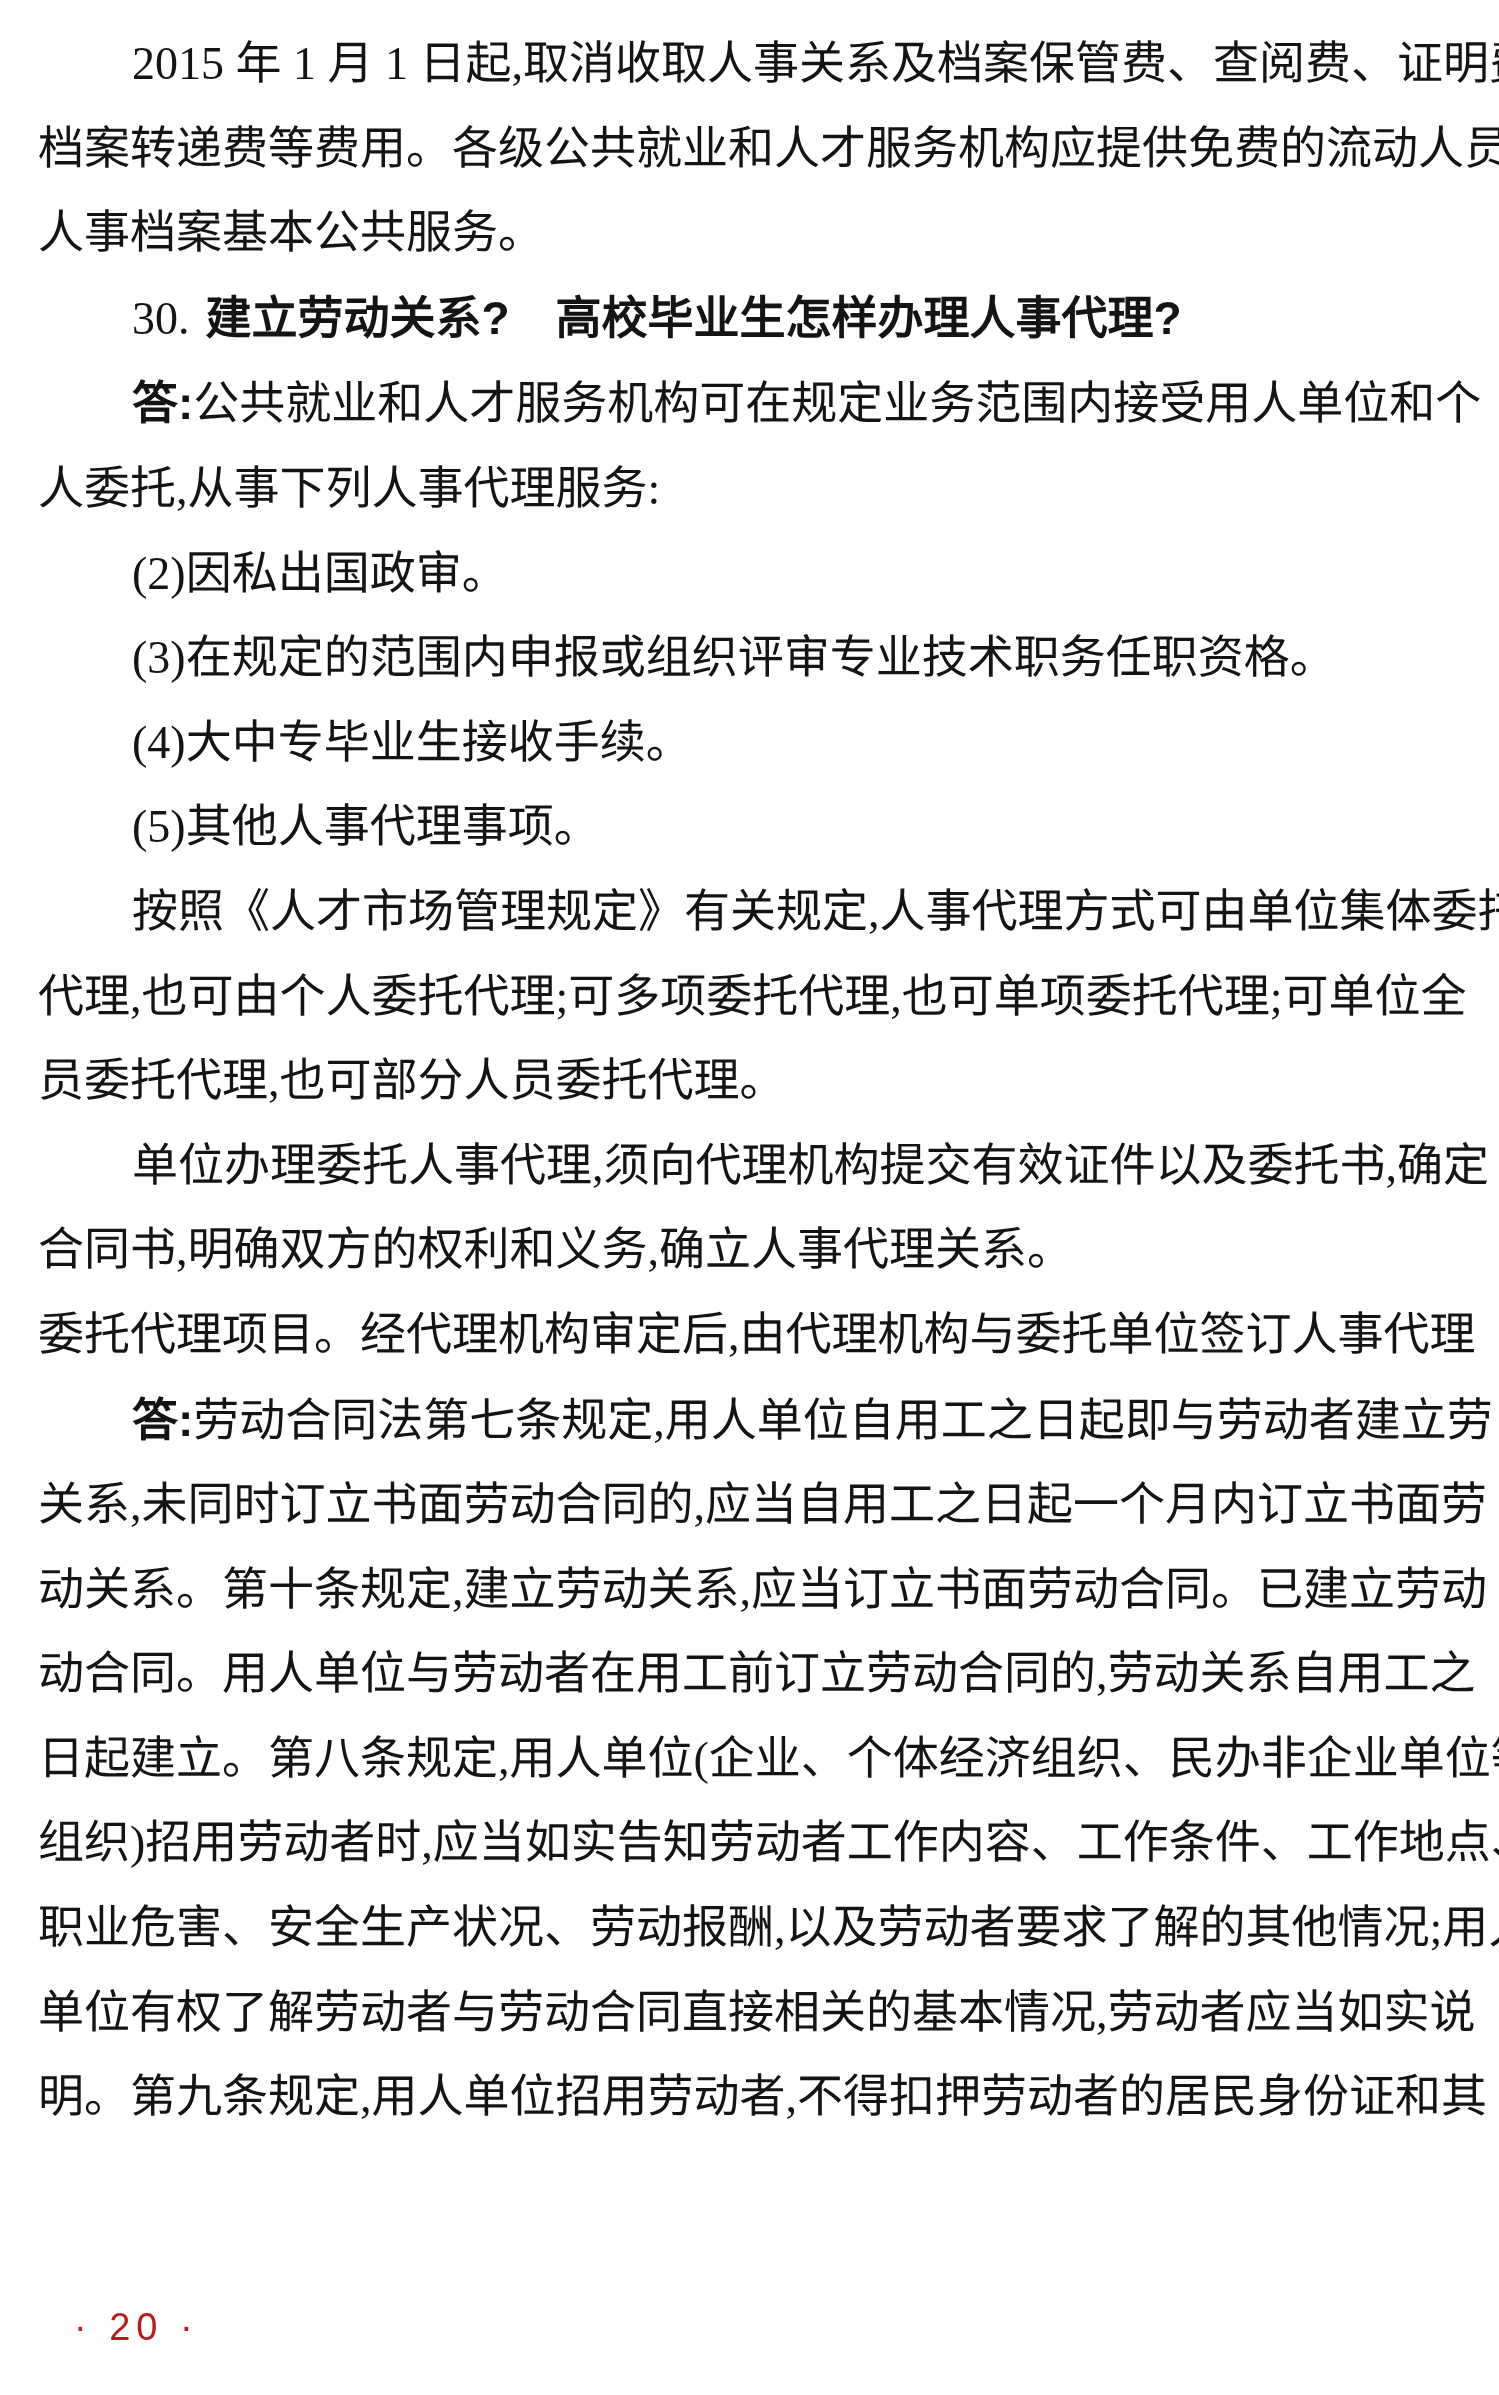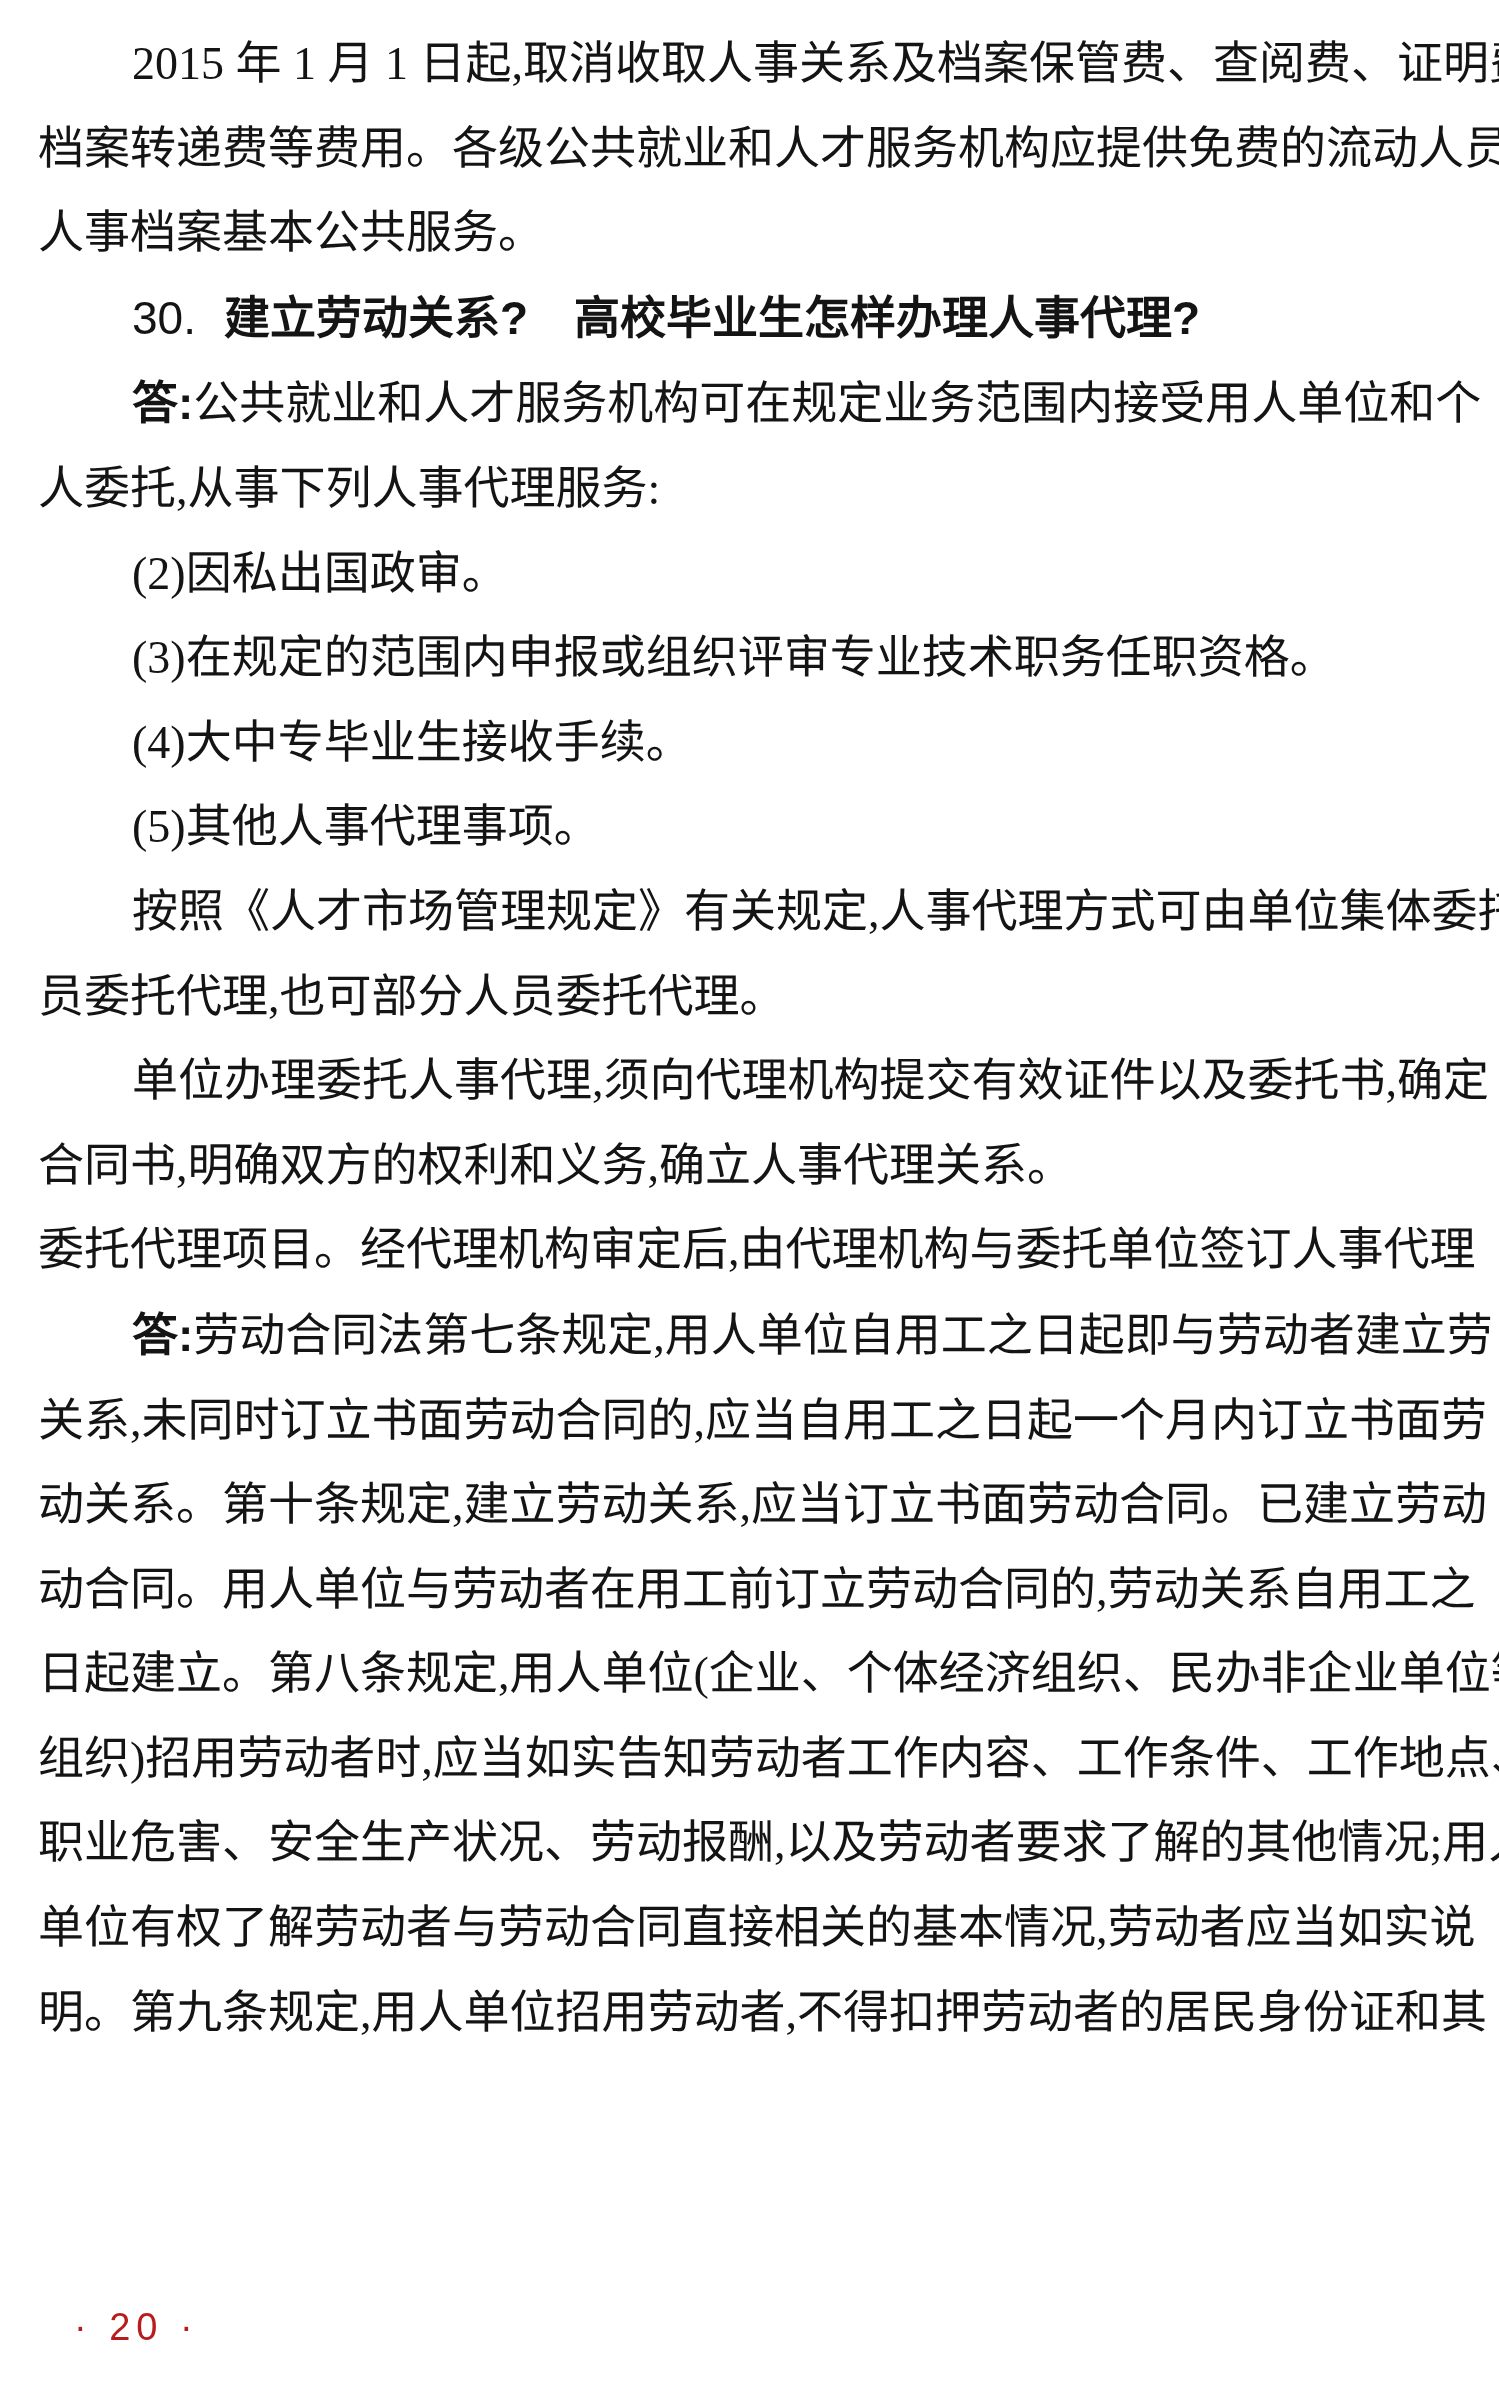--- a/index.html
+++ b/index.html
@@ -30,23 +30,23 @@
   }
   .line.indent {
     padding-left: 94px;
   }
   .line.heading .htext,
   .line .pre {
     font-family: "Liberation Sans", "DejaVu Sans", sans-serif;
     font-weight: 700;
   }
   .line.heading .num {
-    font-family: Liberation Sans, sans-serif;
+    font-family: Liberation Serif, serif;
     font-weight: 400;
-    margin-right: 28px;
+    margin-right: 16px;
   }
   .page-number {
     position: absolute;
     left: 74px;
     top: 2306px;
     font-family: Liberation Sans, sans-serif;
     font-size: 38px;
     letter-spacing: 6px;
     color: #b91c1c;
   }
@@ -60,20 +60,21 @@
       <div class="line"><span class="btext">档案转递费等费用。各级公共就业和人才服务机构应提供免费的流动人员</span></div>
       <div class="line"><span class="btext">人事档案基本公共服务。</span></div>
       <div class="line indent heading"><span class="num">30.</span><span class="htext">建立劳动关系?　高校毕业生怎样办理人事代理?</span></div>
       <div class="line indent"><span class="pre">答:</span><span class="btext">公共就业和人才服务机构可在规定业务范围内接受用人单位和个</span></div>
       <div class="line"><span class="btext">人委托,从事下列人事代理服务:</span></div>
       <div class="line indent"><span class="btext">(2)因私出国政审。</span></div>
       <div class="line indent"><span class="btext">(3)在规定的范围内申报或组织评审专业技术职务任职资格。</span></div>
       <div class="line indent"><span class="btext">(4)大中专毕业生接收手续。</span></div>
       <div class="line indent"><span class="btext">(5)其他人事代理事项。</span></div>
       <div class="line indent"><span class="btext">按照《人才市场管理规定》有关规定,人事代理方式可由单位集体委托</span></div>
+      <div class="line"><span class="btext">代理,也可由个人委托代理;可多项委托代理,也可单项委托代理;可单位全</span></div>
       <div class="line"><span class="btext">员委托代理,也可部分人员委托代理。</span></div>
       <div class="line indent"><span class="btext">单位办理委托人事代理,须向代理机构提交有效证件以及委托书,确定</span></div>
       <div class="line"><span class="btext">合同书,明确双方的权利和义务,确立人事代理关系。</span></div>
       <div class="line"><span class="btext">委托代理项目。经代理机构审定后,由代理机构与委托单位签订人事代理</span></div>
       <div class="line indent"><span class="pre">答:</span><span class="btext">劳动合同法第七条规定,用人单位自用工之日起即与劳动者建立劳</span></div>
       <div class="line"><span class="btext">关系,未同时订立书面劳动合同的,应当自用工之日起一个月内订立书面劳</span></div>
       <div class="line"><span class="btext">动关系。第十条规定,建立劳动关系,应当订立书面劳动合同。已建立劳动</span></div>
       <div class="line"><span class="btext">动合同。用人单位与劳动者在用工前订立劳动合同的,劳动关系自用工之</span></div>
       <div class="line"><span class="btext">日起建立。第八条规定,用人单位(企业、个体经济组织、民办非企业单位等</span></div>
       <div class="line"><span class="btext">组织)招用劳动者时,应当如实告知劳动者工作内容、工作条件、工作地点、</span></div>

